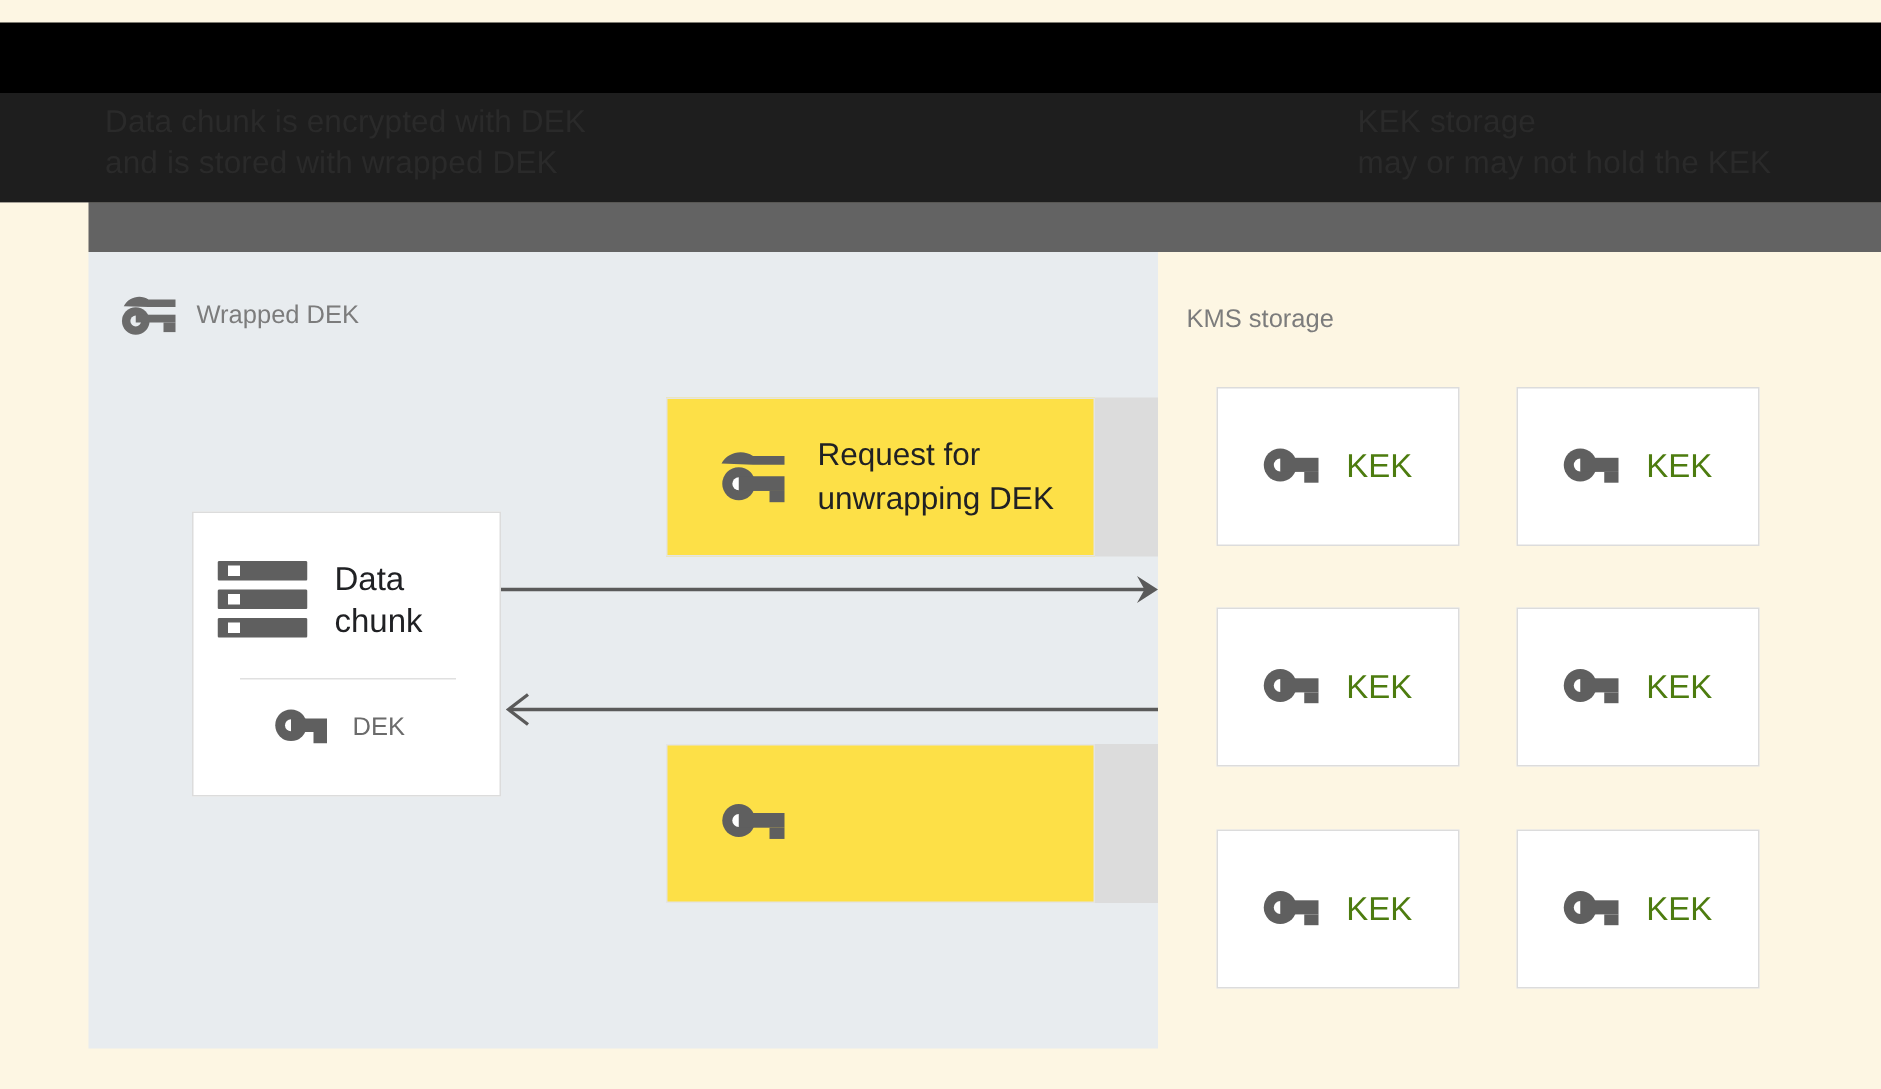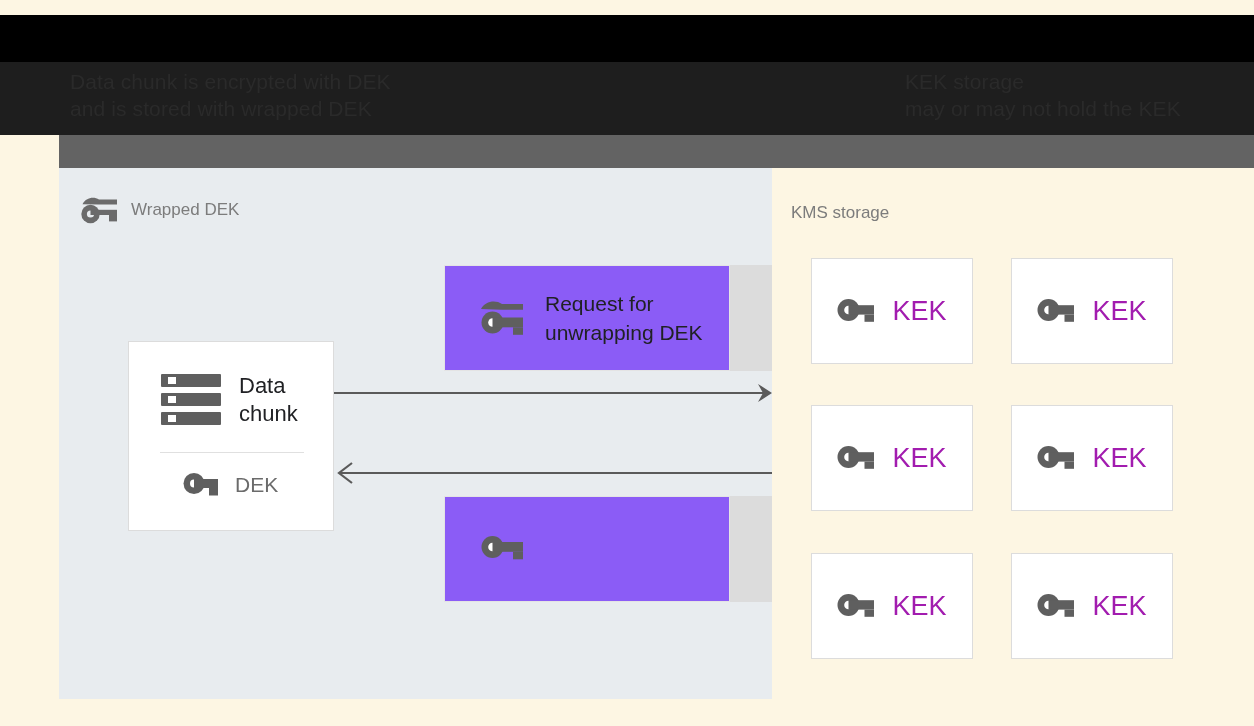--- a/index.html
+++ b/index.html
@@ -105,21 +105,21 @@
   
   .card-data {
     position: absolute;
     left: 128px; top: 326px;
     width: 206px; height: 190px;
     background: #ffffff;
     border: 1px solid #dcdcdc;
   }
   .card-data-top {
     position: absolute;
-    left: 32px; top: 30px;
+    left: 16px; top: 30px;
     display: flex;
     align-items: flex-start;
     gap: 18px;
   }
   .card-data-label {
     font-size: 22px;
     line-height: 28px;
     color: #202124;
     white-space: pre-line;
   }
@@ -130,29 +130,29 @@
     background: #e0e0e0;
   }
   .card-data-bottom {
     position: absolute;
     left: 54px; top: 130px;
     display: flex;
     align-items: center;
     gap: 16px;
   }
   .card-dek-label {
-    font-size: 21px;
+    font-size: 17px;
     color: #6b6b6b;
   }
 
   
   .msg-card {
     position: absolute;
     width: 286px;
-    background: #8b5cf6;
+    background: #fde047;
     border: 1px solid #e4e4e4;
     display: flex;
     align-items: center;
     padding-left: 34px;
     gap: 20px;
   }
   .msg-shadow {
     position: absolute;
     background: #dcdcdc;
   }
@@ -177,22 +177,22 @@
     position: absolute;
     width: 162px; height: 106px;
     background: #ffffff;
     border: 1px solid #dcdcdc;
     display: flex;
     align-items: center;
     justify-content: center;
     gap: 17px;
   }
   .kek-label {
-    font-size: 27px;
-    color: #a21caf;
+    font-size: 22px;
+    color: #4d7c0f;
   }
 </style>
 </head>
 <body>
 
 <div id="root">
 
   <div class="header-band"></div>
   <div class="header-inner"></div>
   <div class="header-band-notch"></div>

